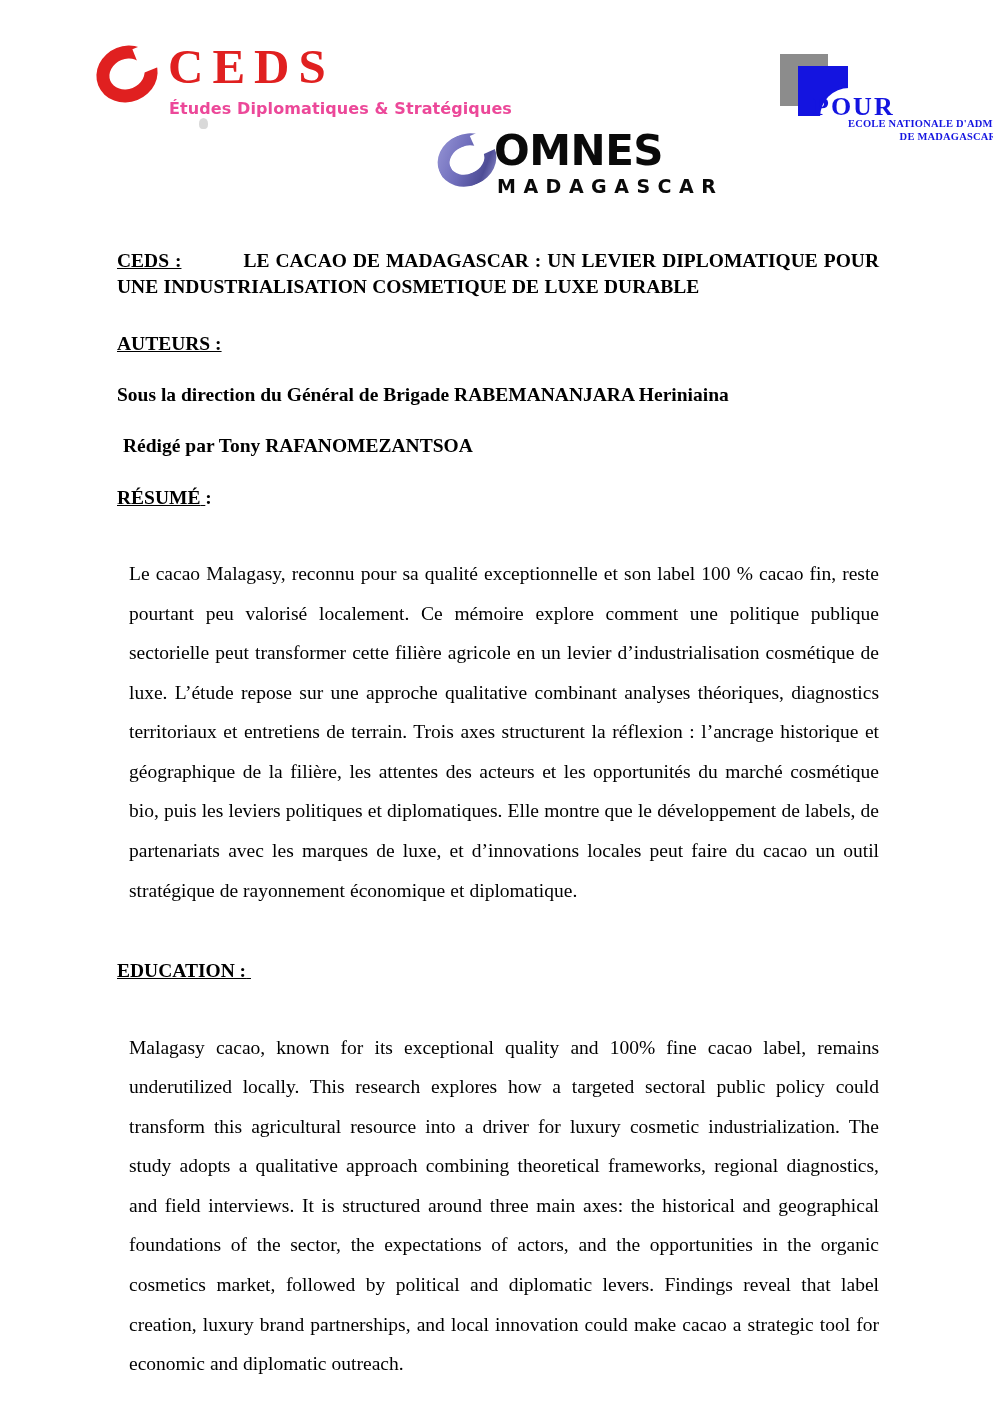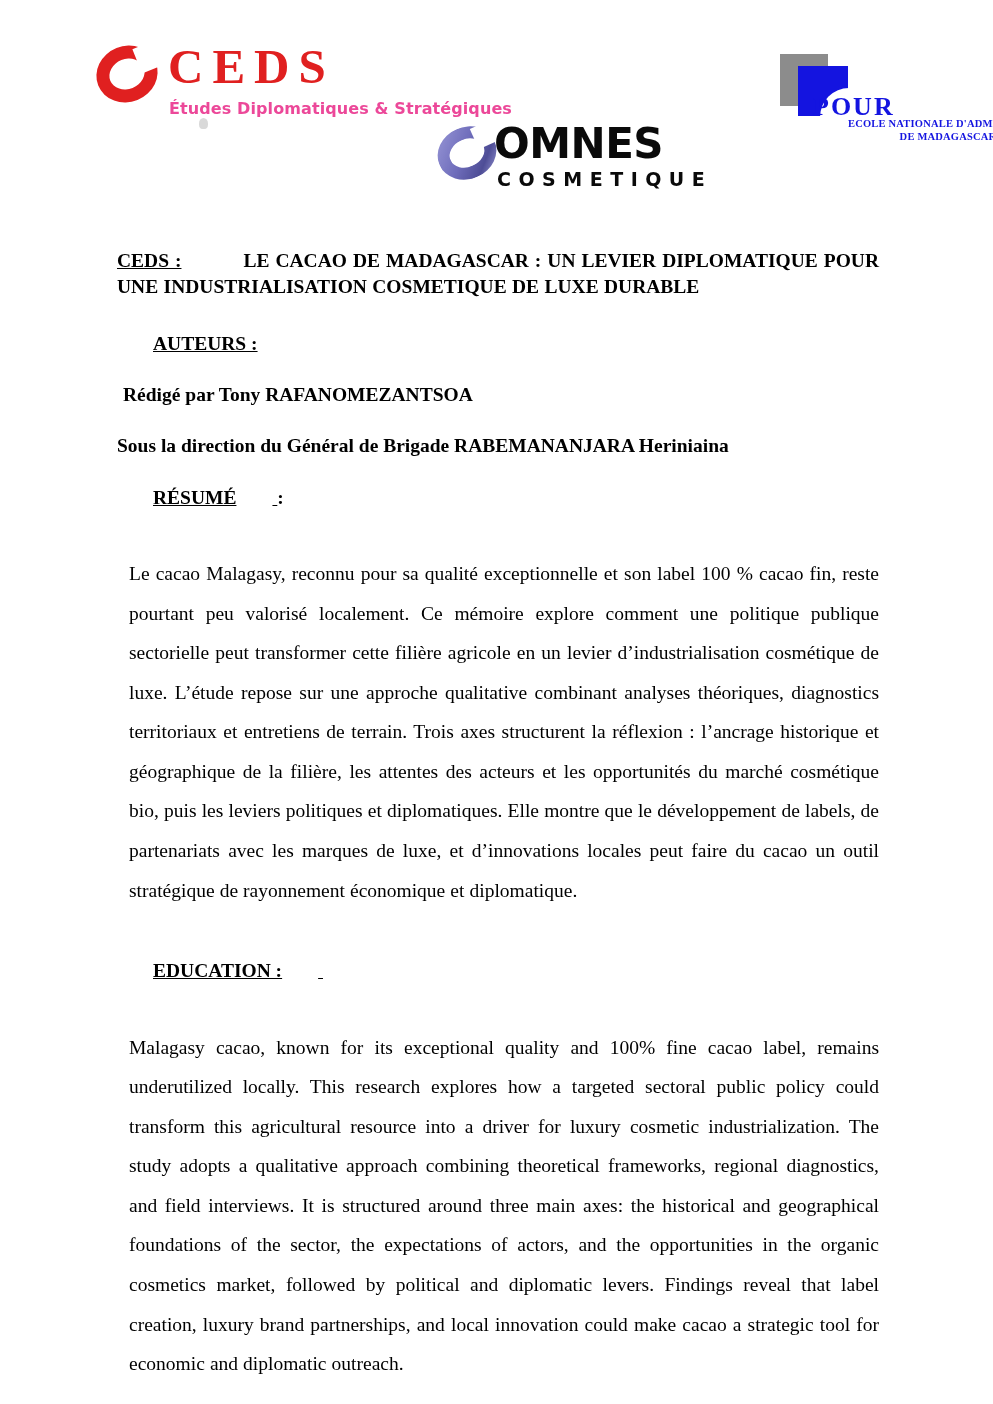--- a/index.html
+++ b/index.html
@@ -89,21 +89,21 @@
     height: 11px;
     background: #cccccc;
     border-radius: 50% 50% 40% 40%;
     opacity: .75;
   }
 
   
   .omnes-logo {
     position: absolute;
     left: 396px;
-    top: 125px;
+    top: 132px;
     width: 255px;
     height: 72px;
   }
   .omnes-mark {
     position: absolute;
     left: 0;
     top: 2px;
     width: 62px;
     height: 56px;
   }
@@ -243,21 +243,21 @@
   }
   .doc-title .u { text-decoration: underline; }
   .doc-title .gap { display: inline-block; width: 62px; }
 
   .heading {
     font-size: 19.5px;
     font-weight: bold;
     margin: 0 0 26px 0;
     line-height: 1.3;
   }
-  .heading .u { text-decoration: underline; margin-left: 36px; }
+  .heading .u { text-decoration: underline; }
 
   .author-line {
     font-size: 19.5px;
     font-weight: bold;
     margin: 0 0 26px 0;
     line-height: 1.3;
   }
   .author-line.indent { padding-left: 6px; }
 
   .para {
@@ -284,21 +284,21 @@
     <div class="ceds-tag">Études Diplomatiques &amp; Stratégiques</div>
     <div class="ceds-speck"></div>
   </div>
 
   <div class="omnes-logo">
     <div class="omnes-mark">
       <div class="ring grad"></div>
       <div class="notch"></div>
     </div>
     <div class="omnes-word">OMNES</div>
-    <div class="omnes-sub">COSMETIQUE</div>
+    <div class="omnes-sub">MADAGASCAR</div>
   </div>
 
   <div class="enam-logo">
     <div class="enam-sq-gray"></div>
     <div class="enam-sq-blue">
       <div class="cut"></div>
     </div>
     <div class="enam-word">POUR</div>
     <div class="enam-sub1">ECOLE NATIONALE D'ADMINISTRATION</div>
     <div class="enam-sub2">DE MADAGASCAR</div>
@@ -309,23 +309,23 @@
 <div class="page-body">
 
   <p class="doc-title">
     <span class="u">CEDS :</span><span class="gap"></span><span>LE CACAO DE MADAGASCAR : UN LEVIER DIPLOMATIQUE POUR UNE INDUSTRIALISATION COSMETIQUE DE LUXE DURABLE</span>
   </p>
 
   <p class="heading">
     <span class="u">AUTEURS :</span>
   </p>
 
+  <p class="author-line">Sous la direction du Général de Brigade RABEMANANJARA Heriniaina</p>
+
   <p class="author-line indent">Rédigé par Tony RAFANOMEZANTSOA</p>
-
-  <p class="author-line">Sous la direction du Général de Brigade RABEMANANJARA Heriniaina</p>
 
   <p class="heading">
     <span class="u">RÉSUMÉ</span><span class="u">&nbsp;</span><span>:</span>
   </p>
 
   <div class="spacer-sm"></div>
 
   <p class="para">Le cacao Malagasy, reconnu pour sa qualité exceptionnelle et son label 100 % cacao fin, reste pourtant peu valorisé localement. Ce mémoire explore comment une politique publique sectorielle peut transformer cette filière agricole en un levier d’industrialisation cosmétique de luxe. L’étude repose sur une approche qualitative combinant analyses théoriques, diagnostics territoriaux et entretiens de terrain. Trois axes structurent la réflexion : l’ancrage historique et géographique de la filière, les attentes des acteurs et les opportunités du marché cosmétique bio, puis les leviers politiques et diplomatiques. Elle montre que le développement de labels, de partenariats avec les marques de luxe, et d’innovations locales peut faire du cacao un outil stratégique de rayonnement économique et diplomatique.</p>
 
   <div class="spacer-md"></div>

